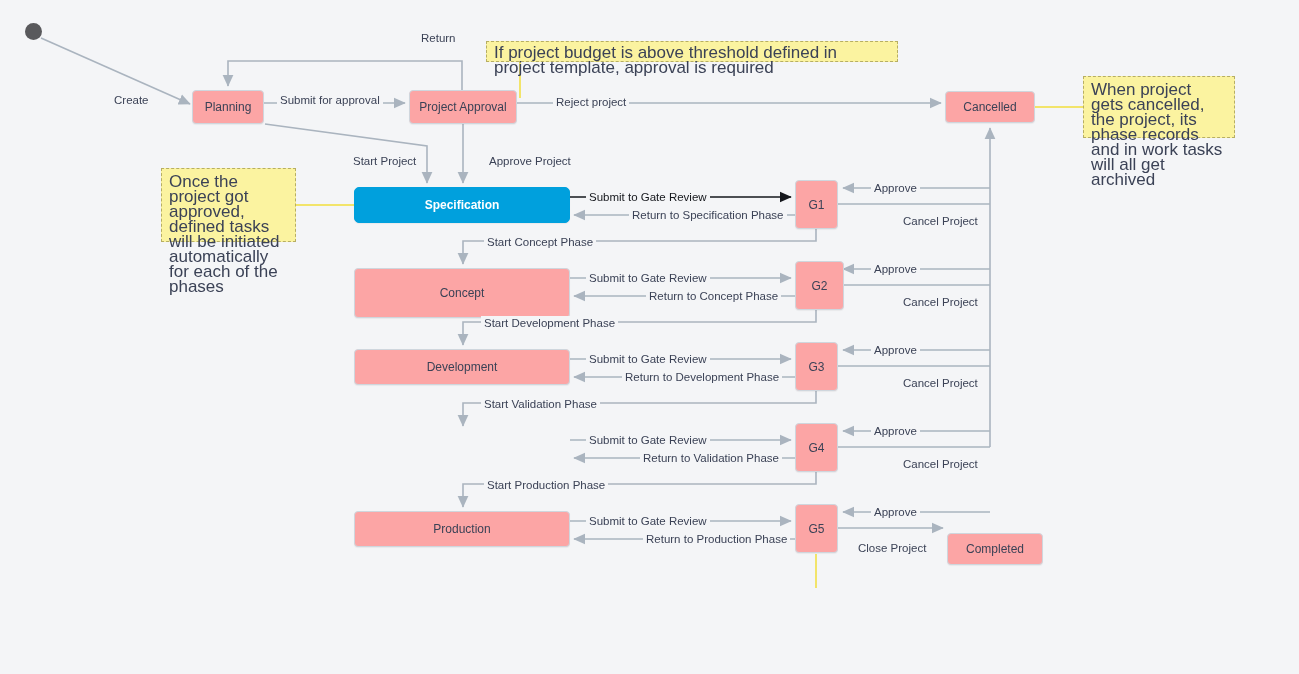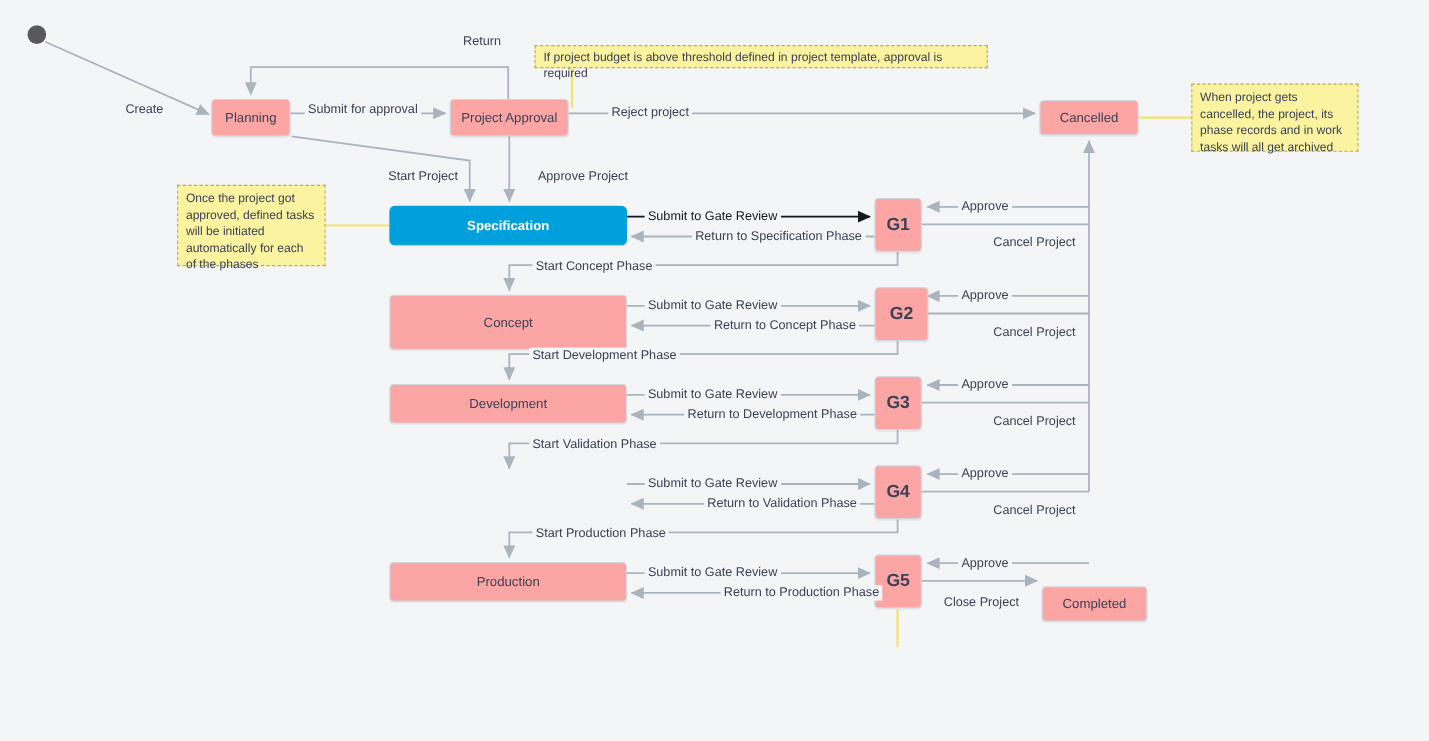--- a/index.html
+++ b/index.html
@@ -25,21 +25,21 @@
     text-align:center;
     box-shadow:0 1px 1px rgba(0,0,0,.05);
   }
   .node.active{
     background:#00a0dd;
     border-color:#00a0dd;
     color:#ffffff;
     font-weight:bold;
     border-radius:5px;
   }
-  .node.gate{font-size:16px;font-weight:bold;}
+  .node.gate{font-size:12px;}
 
   
   .startdot{
     position:absolute;
     width:17px;height:17px;border-radius:50%;
     background:#59595c;
   }
 
   
   .elabel{
@@ -53,21 +53,21 @@
   }
   .elabel.strong{color:#15171c;}
 
   
   .note{
     position:absolute;
     box-sizing:border-box;
     background:#fbf3a0;
     border:1px dashed #b7ae63;
     color:#3b4256;
-    font-size:11px;
+    font-size:17px;
     line-height:15px;
     padding:5px 7px;
   }
   .note.one-line{padding:3px 7px;}
 </style>
 </head>
 <body>
 
 <div id="canvas">
 
@@ -225,21 +225,21 @@
   <div class="elabel" style="left:900px;top:376px;">Cancel Project</div>
   <div class="elabel" style="left:481px;top:397px;">Start Validation Phase</div>
 
   <div class="elabel" style="left:586px;top:433px;">Submit to Gate Review</div>
   <div class="elabel" style="left:640px;top:451px;">Return to Validation Phase</div>
   <div class="elabel" style="left:871px;top:424px;">Approve</div>
   <div class="elabel" style="left:900px;top:457px;">Cancel Project</div>
   <div class="elabel" style="left:484px;top:478px;">Start Production Phase</div>
 
   <div class="elabel" style="left:586px;top:514px;">Submit to Gate Review</div>
-  <div class="elabel" style="left:643px;top:532px;margin-left:12px;">Return to Production Phase</div>
+  <div class="elabel" style="left:643px;top:532px;">Return to Production Phase</div>
   <div class="elabel" style="left:871px;top:505px;">Approve</div>
   <div class="elabel" style="left:855px;top:541px;">Close Project</div>
 
   <div class="note one-line" style="left:486px;top:41px;width:412px;height:21px;">
     <span>If project budget is above threshold defined in project template, approval is required</span>
   </div>
 
   <div class="note" style="left:1083px;top:76px;width:152px;height:62px;">
     <span>When project gets cancelled, the project, its phase records and in work tasks will all get archived</span>
   </div>

